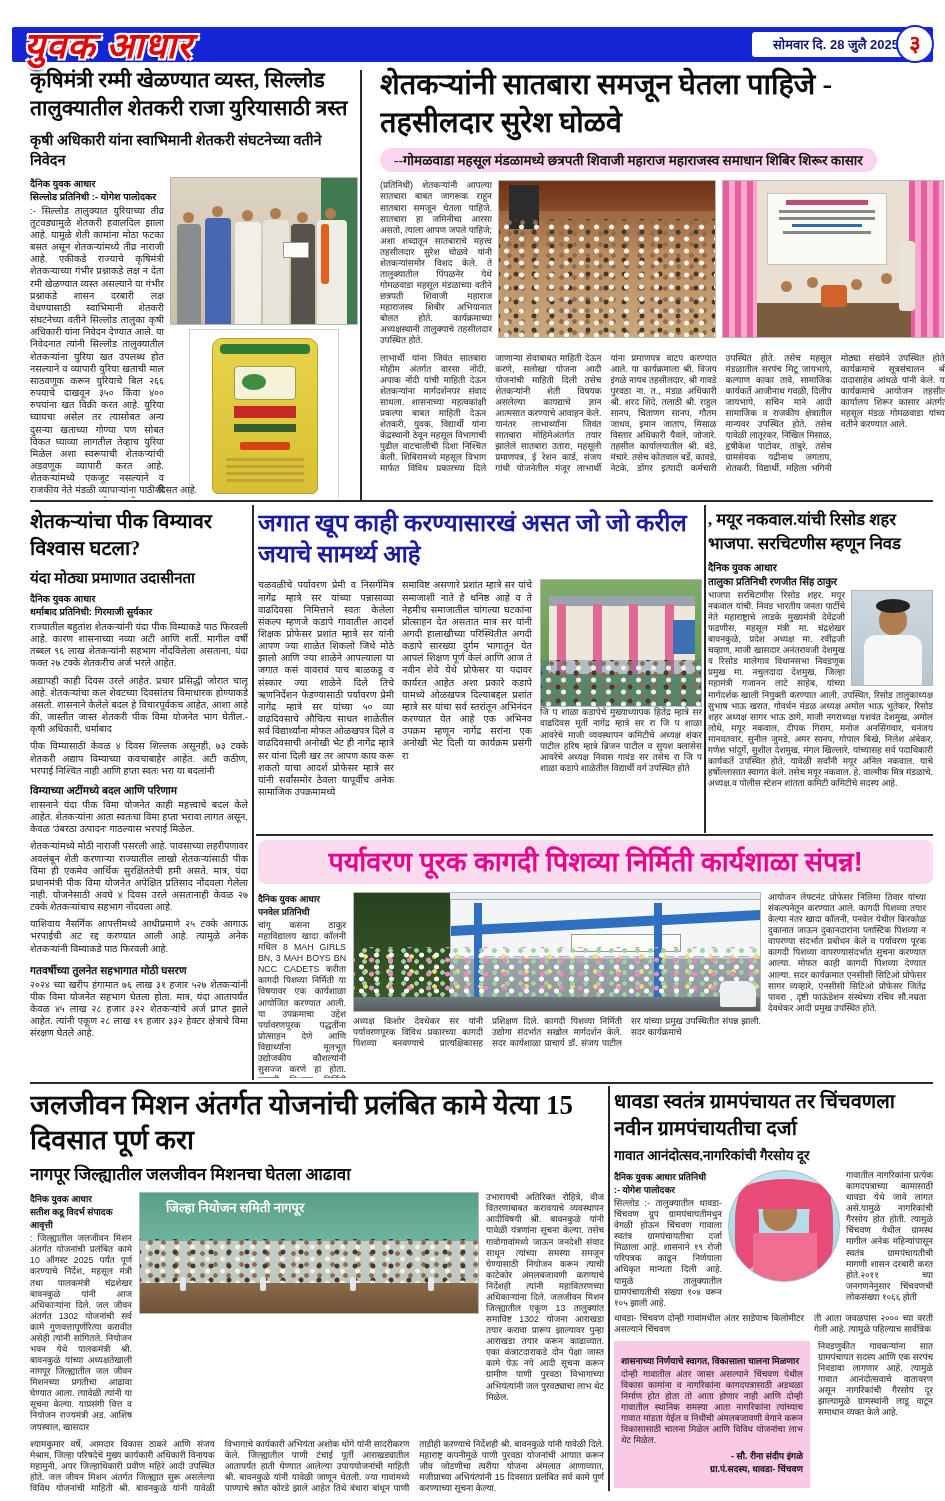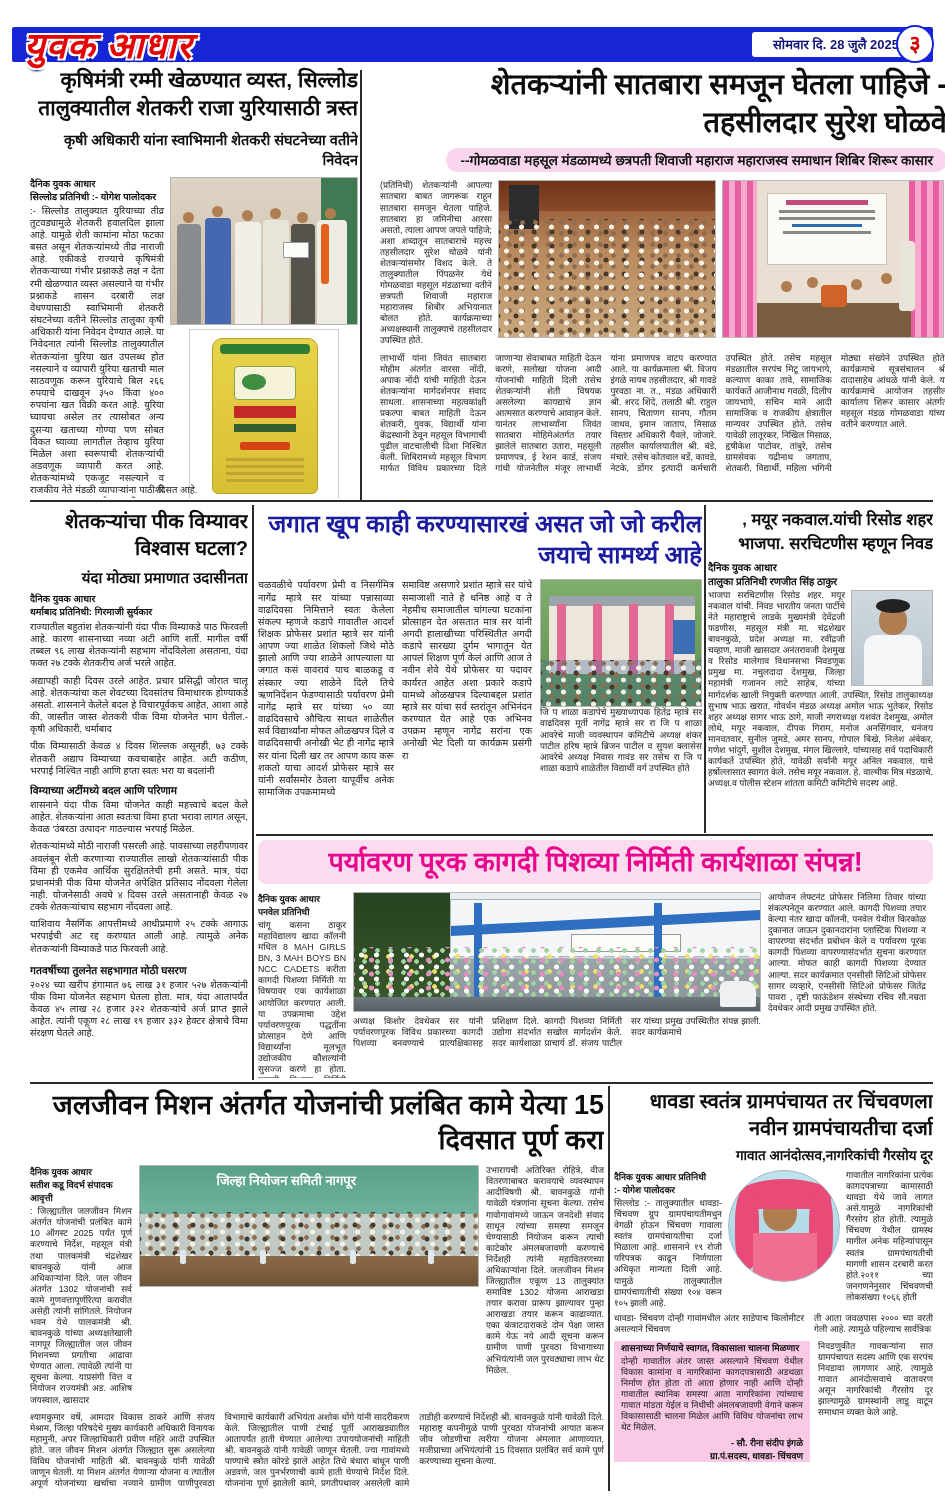--- a/index.html
+++ b/index.html
@@ -6,21 +6,21 @@
   html,body { background:#e9e9e9; }
   body { font-family:"Liberation Sans", sans-serif; }
   #page {
     position:relative; width:945px; height:1501px; margin:0 auto;
     background:#ffffff; overflow:hidden; color:#111;
   }
   .abs { position:absolute; }
   .jtext { font-size:9.5px; line-height:1.28; text-align:justify; color:#1c1c1c; }
   .jtext-sm { font-size:8.8px; line-height:1.26; text-align:justify; color:#1c1c1c; }
   .bold { font-weight:bold; }
-  .center { text-align:right; }
+  .center { text-align:left;font-family:Liberation Serif, serif; }
   .headline { font-weight:bold; color:#0d0d0d; }
   .divider-h { position:absolute; background:#2a2a2a; height:1.5px; }
   .divider-v { position:absolute; background:#2a2a2a; width:1.5px; }
 
   
   #masthead-bar { left:12px; top:27px; width:921px; height:35px; background:#1626d6; border-radius:2px; }
   #logo {
     left:24px; top:20px; font-size:36px; font-weight:900; font-style:italic;
     color:#e30505; letter-spacing:1px;
     text-shadow:-2px -2px 0 #fff, 2px -2px 0 #fff, -2px 2px 0 #fff, 2px 2px 0 #fff, 0 3px 2px #00127a;
@@ -50,21 +50,21 @@
   .head { position:absolute; width:11px; height:11px; border-radius:50%; background:#b07d51; }
 
   .pill {
     display:inline-block; background:#f9d6ee; border-radius:14px; padding:3px 14px;
     font-weight:bold; font-size:13.5px; color:#141414;
   }
   .banner-pink {
     background:#fbdcef; border-radius:8px; text-align:center;
     color:#e8048c; font-weight:900; font-size:27px; line-height:44px;
   }
-  .pink-note { background:#f9c9e6; padding:0 7px; }
+  .pink-note { background:#f9c9e6; padding:13px 7px; }
 </style>
 </head>
 <body>
 
 <div id="page">
 
   <div class="abs" id="masthead-bar"></div>
   <div class="abs" id="logo">युवक आधार</div>
   <div class="abs" id="date-box">सोमवार दि. 28 जुलै 2025</div>
   <div class="abs" id="page-circle">३</div>
@@ -234,20 +234,21 @@
           <div class="abs" style="right:4px; bottom:4px; width:36px; height:26px; background:#eef0f1; border-radius:6px 10px 2px 2px;"></div>
         </div>
         <div class="jtext-sm" style="margin-top:4px; column-count:3; column-gap:9px; height:56px; overflow:hidden;">अध्यक्ष किशोर देवधेकर सर यांनी पर्यावरणपूरक विविध प्रकारच्या कागदी पिशव्या बनवण्याचे प्रात्यक्षिकासह प्रशिक्षण दिले. कागदी पिशव्या निर्मिती उद्योगा संदर्भात सखोल मार्गदर्शन केले. सदर कार्यशाळा प्राचार्य डॉ. संजय पाटील सर यांच्या प्रमुख उपस्थितीत संपन्न झाली. सदर कार्यक्रमाचे</div>
       </div>
       <div class="jtext-sm" style="width:158px; flex:none;">आयोजन लेफ्टनंट प्रोफेसर निलिमा तिवार यांच्या संकल्पनेतून करण्यात आले. कागदी पिशव्या तयार केल्या नंतर खादा कॉलनी, पनवेल येथील किरकोळ दुकानात जाऊन दुकानदारांना प्लास्टिक पिशव्या न वापरण्या संदर्भात प्रबोधन केले व पर्यावरण पूरक कागदी पिशव्या वापरण्यासंदर्भात सुचना करण्यात आल्या. मोफत काही कागदी पिशव्या देण्यात आल्या. सदर कार्यक्रमात एनसीसी सिटिओ प्रोफेसर सागर व्यव्हारे, एनसीसी सिटिओ प्रोफेसर जितेंद्र पावरा , दृष्टी फाऊंडेशन संस्थेच्या रचिव सौ.नम्रता देवधेकर आदी प्रमुख उपस्थित होते.</div>
     </div>
   </div>
 
   <div class="abs" style="left:30px; top:1088px; width:574px; height:405px; overflow:hidden;">
     <div class="headline center" style="font-size:27px; line-height:1.3;">जलजीवन मिशन अंतर्गत योजनांची प्रलंबित कामे येत्या 15 दिवसात पूर्ण करा</div>
+    <div class="center bold" style="font-size:17px; margin-top:4px;">नागपूर जिल्ह्यातील जलजीवन मिशनचा घेतला आढावा</div>
     <div style="display:flex; gap:7px; margin-top:7px;">
       <div style="width:102px; flex:none;">
         <div class="bold" style="font-size:9px;">दैनिक युवक आधार</div>
         <div class="bold" style="font-size:9px;">सतीश कडू  विदर्भ संपादक आवृत्ती</div>
         <div class="jtext-sm" style="margin-top:2px;">: जिल्ह्यातील जलजीवन मिशन अंतर्गत योजनांची प्रलंबित कामे 10 ऑगस्ट 2025 पर्यंत पूर्ण करण्याचे निर्देश, महसूल मंत्री तथा पालकमंत्री चंद्रशेखर बावनकुळे यांनी आज अधिकाऱ्यांना दिले. जल जीवन अंतर्गत 1302 योजनांची सर्व कामे गुणवत्तापूर्णरित्या करावीत असेही त्यांनी सांगितले. नियोजन भवन येथे पालकमंत्री श्री. बावनकुळे यांच्या अध्यक्षतेखाली नागपूर जिल्ह्यातील जल जीवन मिशनच्या प्रगतीचा आढावा घेण्यात आला. त्यावेळी त्यांनी या सूचना केल्या. याप्रसंगी वित्त व नियोजन राज्यमंत्री अड. आशिष जयस्वाल, खासदार</div>
       </div>
 
       <div class="photo" style="width:340px; height:122px; flex:none; background:linear-gradient(#cfd6d2,#b9c2bd);">
         <div class="abs" style="left:0; top:0; width:100%; height:48px; background:linear-gradient(#58a08a,#6fb39e);"></div>
         <div class="abs center" style="left:26px; top:6px; width:190px; height:38px; color:#fff; font-weight:bold; font-size:13px; line-height:1.4;">जिल्हा नियोजन समिती नागपूर</div>

